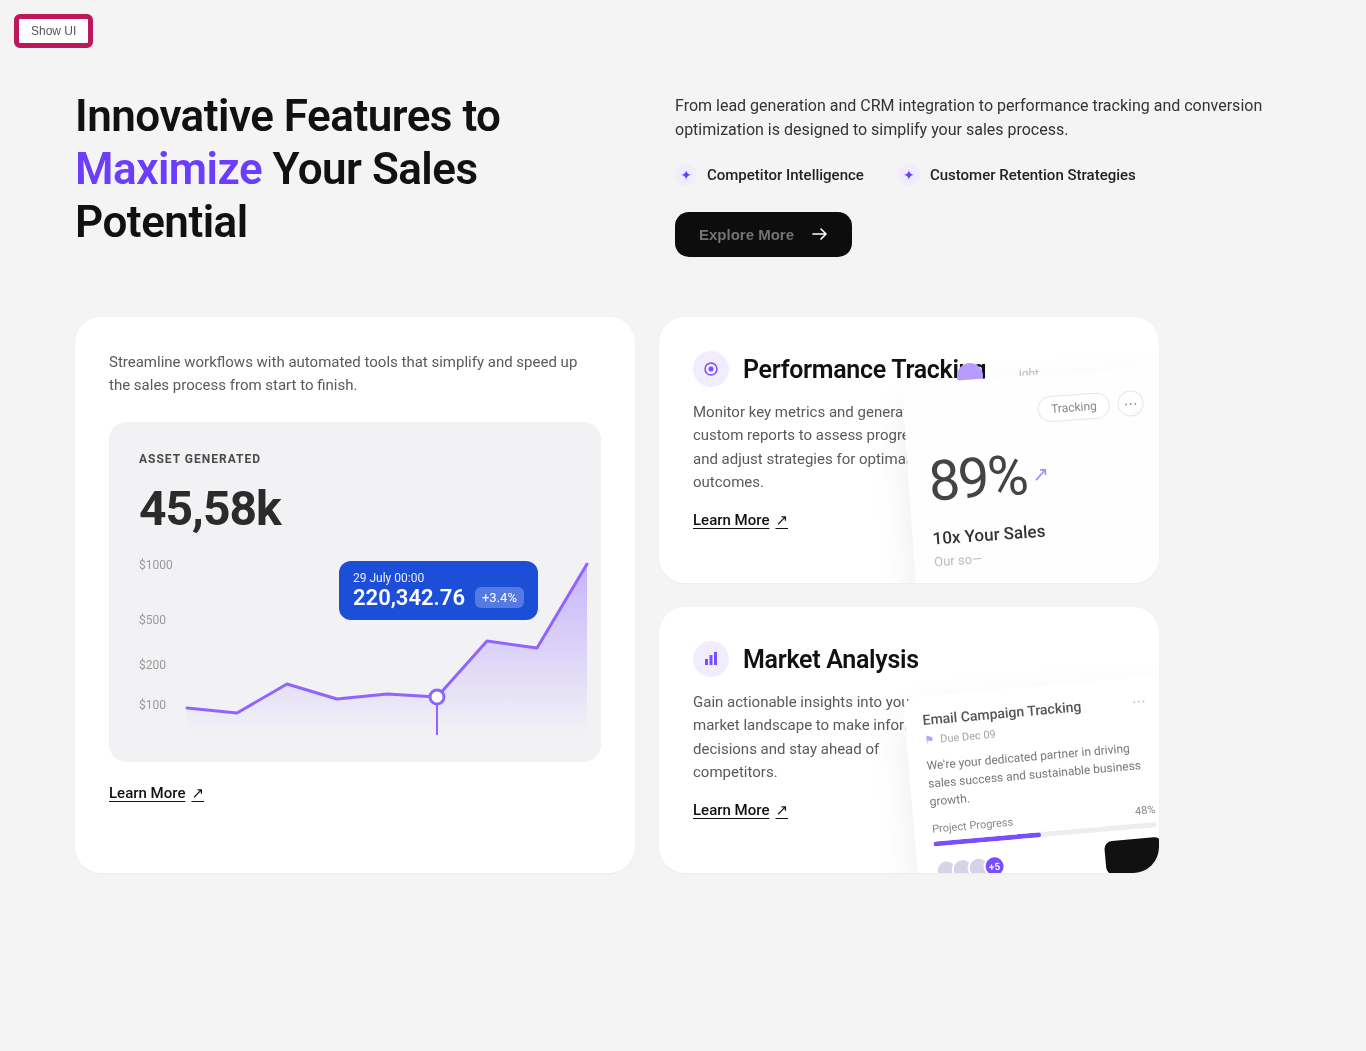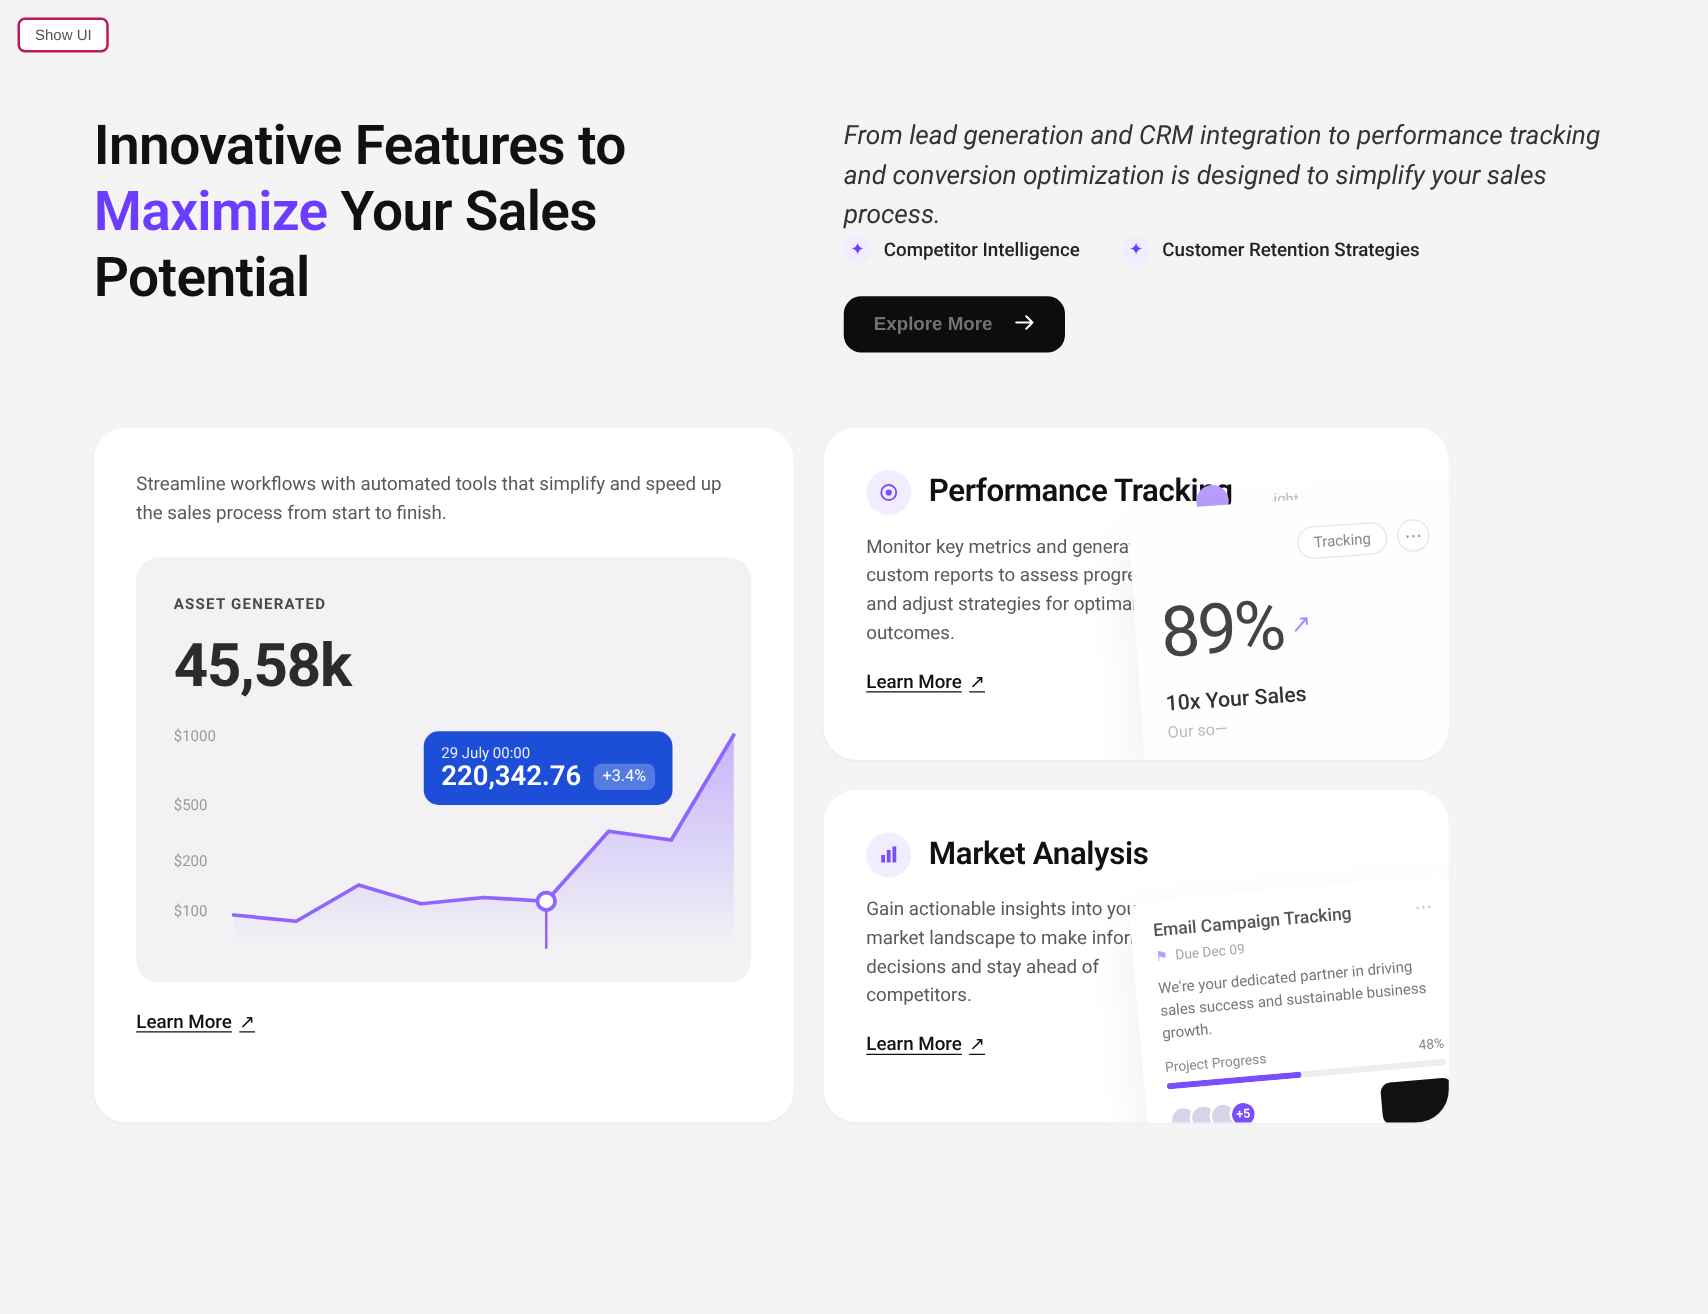--- a/index.html
+++ b/index.html
@@ -7,37 +7,37 @@
   font-family: -apple-system, BlinkMacSystemFont, "Segoe UI", Roboto, Helvetica, Arial, sans-serif;
   background:#f4f4f5;
   color:#111;
   width:1366px;
   min-height:1051px;
   position:relative;
   overflow:hidden;
 }
 .show-ui {
   position:absolute; top:14px; left:14px;
-  background:#fff; border:2px solid #be185d; border-radius:6px;
+  background:#fff; border:5px solid #be185d; border-radius:6px;
   padding:5px 12px; font-size:12px; color:#555;
 }
 .page {
   padding:90px 75px 60px 75px;
 }
 .hero {
   display:flex; gap:60px; margin-bottom:60px;
 }
 .hero-left { flex:0 0 540px; }
 .hero-left h1 {
   font-size:44px; font-weight:600; line-height:1.2; letter-spacing:-0.5px;
 }
 .accent { color:#6c3cff; }
 .hero-right { flex:1; padding-top:4px; }
 .hero-sub {
-  font-size:21px; color:#333; line-height:1.5; font-style:italic;
+  font-size:16px; color:#333; line-height:1.5; margin-bottom:22px;
 }
 .badges { display:flex; gap:34px; margin-bottom:26px; }
 .badge { display:flex; align-items:center; gap:10px; font-size:15px; color:#222; font-weight:500;}
 .badge-icon {
   width:22px; height:22px; border-radius:50%;
   background:#f1edff; display:flex; align-items:center; justify-content:center;
   color:#6c3cff; font-size:14px;
 }
 .explore {
   background:#0d0d0d; color:#737373; border:none; border-radius:14px;

